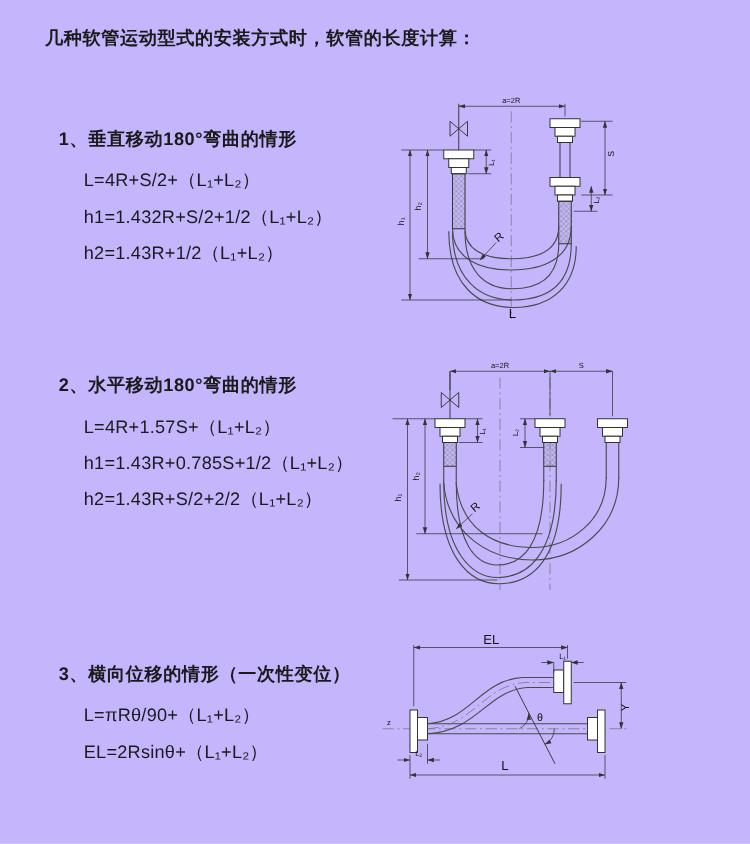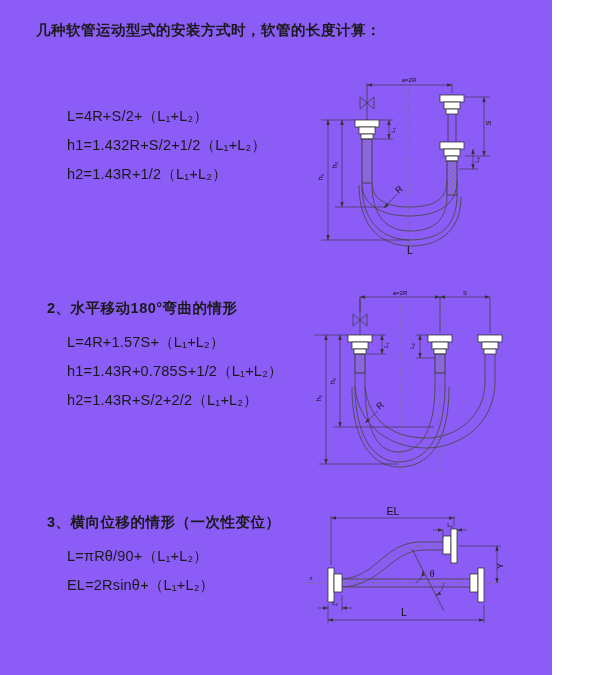--- a/index.html
+++ b/index.html
@@ -1,17 +1,17 @@
 <!DOCTYPE html>
 <html><head>
 <meta charset="utf-8">
 <style>
   html,body{margin:0;padding:0;}
   body{width:600px;height:675px;background:#ffffff;font-family:"Liberation Sans",sans-serif;color:#1a1a1a;overflow:hidden;}
-  .page{position:relative;width:552px;height:675px;background:#8b5cf6;text-decoration:underline;}
+  .page{position:relative;width:600px;height:675px;background:#c4b5fd;text-decoration:underline;}
   .title{position:absolute;left:36px;top:21px;font-size:14.5px;font-weight:700;letter-spacing:.5px;}
   .sec{position:absolute;left:47px;}
   .sec-h{font-size:14.5px;font-weight:700;letter-spacing:.5px;margin-bottom:10px;}
   .formulas{margin-left:20px;}
   .f{font-size:14.5px;height:29px;line-height:29px;letter-spacing:.2px;white-space:nowrap;}
   .fig{position:absolute;}
   svg text{font-family:"Liberation Sans",sans-serif;fill:#111;}
   .t6{font-size:6px;}.t7{font-size:7px;}.t8{font-size:8.5px;}.t9{font-size:9px;}.t10{font-size:10.5px;}
   .ln{stroke:#3d3d3d;stroke-width:.8;fill:none;}
   .hose{stroke:#4a4a4a;stroke-width:.9;fill:none;}
@@ -21,37 +21,38 @@
   .braid{stroke:#333;stroke-width:.8;}
 </style>
 </head>
 <body>
 
 <div class="page">
 
   <div class="title">几种软管运动型式的安装方式时，软管的长度计算：</div>
 
   <section class="sec" style="top:102px">
+    <div class="sec-h">1、垂直移动180°弯曲的情形</div>
     <div class="formulas">
       <div class="f">L=4R+S/2+（L₁+L₂）</div>
       <div class="f">h1=1.432R+S/2+1/2（L₁+L₂）</div>
       <div class="f">h2=1.43R+1/2（L₁+L₂）</div>
     </div>
   </section>
 
   <section class="sec" style="top:299px">
     <div class="sec-h">2、水平移动180°弯曲的情形</div>
     <div class="formulas">
       <div class="f">L=4R+1.57S+（L₁+L₂）</div>
       <div class="f">h1=1.43R+0.785S+1/2（L₁+L₂）</div>
       <div class="f">h2=1.43R+S/2+2/2（L₁+L₂）</div>
     </div>
   </section>
 
-  <section class="sec" style="top:513px">
+  <section class="sec" style="top:530px">
     <div class="sec-h">3、横向位移的情形（一次性变位）</div>
     <div class="formulas">
       <div class="f">L=πRθ/90+（L₁+L₂）</div>
       <div class="f">EL=2Rsinθ+（L₁+L₂）</div>
     </div>
   </section>
 
   <svg class="fig" style="left:313px;top:73px" width="280" height="190" viewBox="0 0 280 190">
     <defs>
       <marker id="arr1" viewBox="0 0 10 10" refX="9.5" refY="5" markerWidth="9" markerHeight="9" orient="auto-start-reverse">

